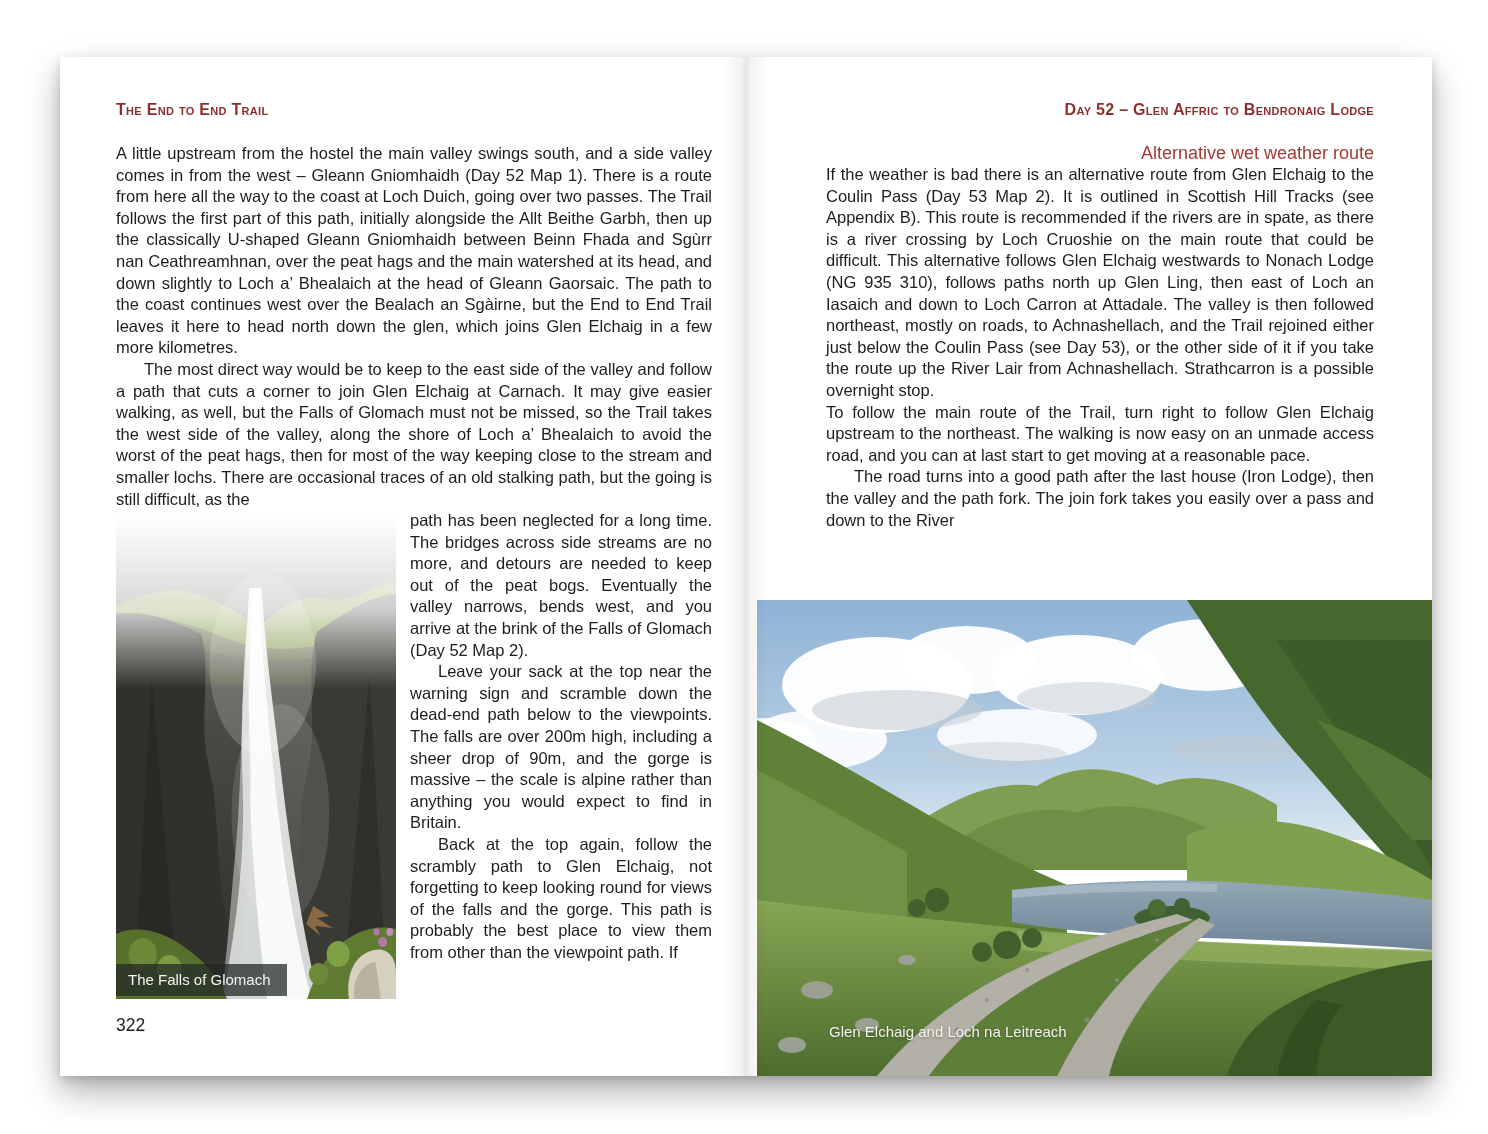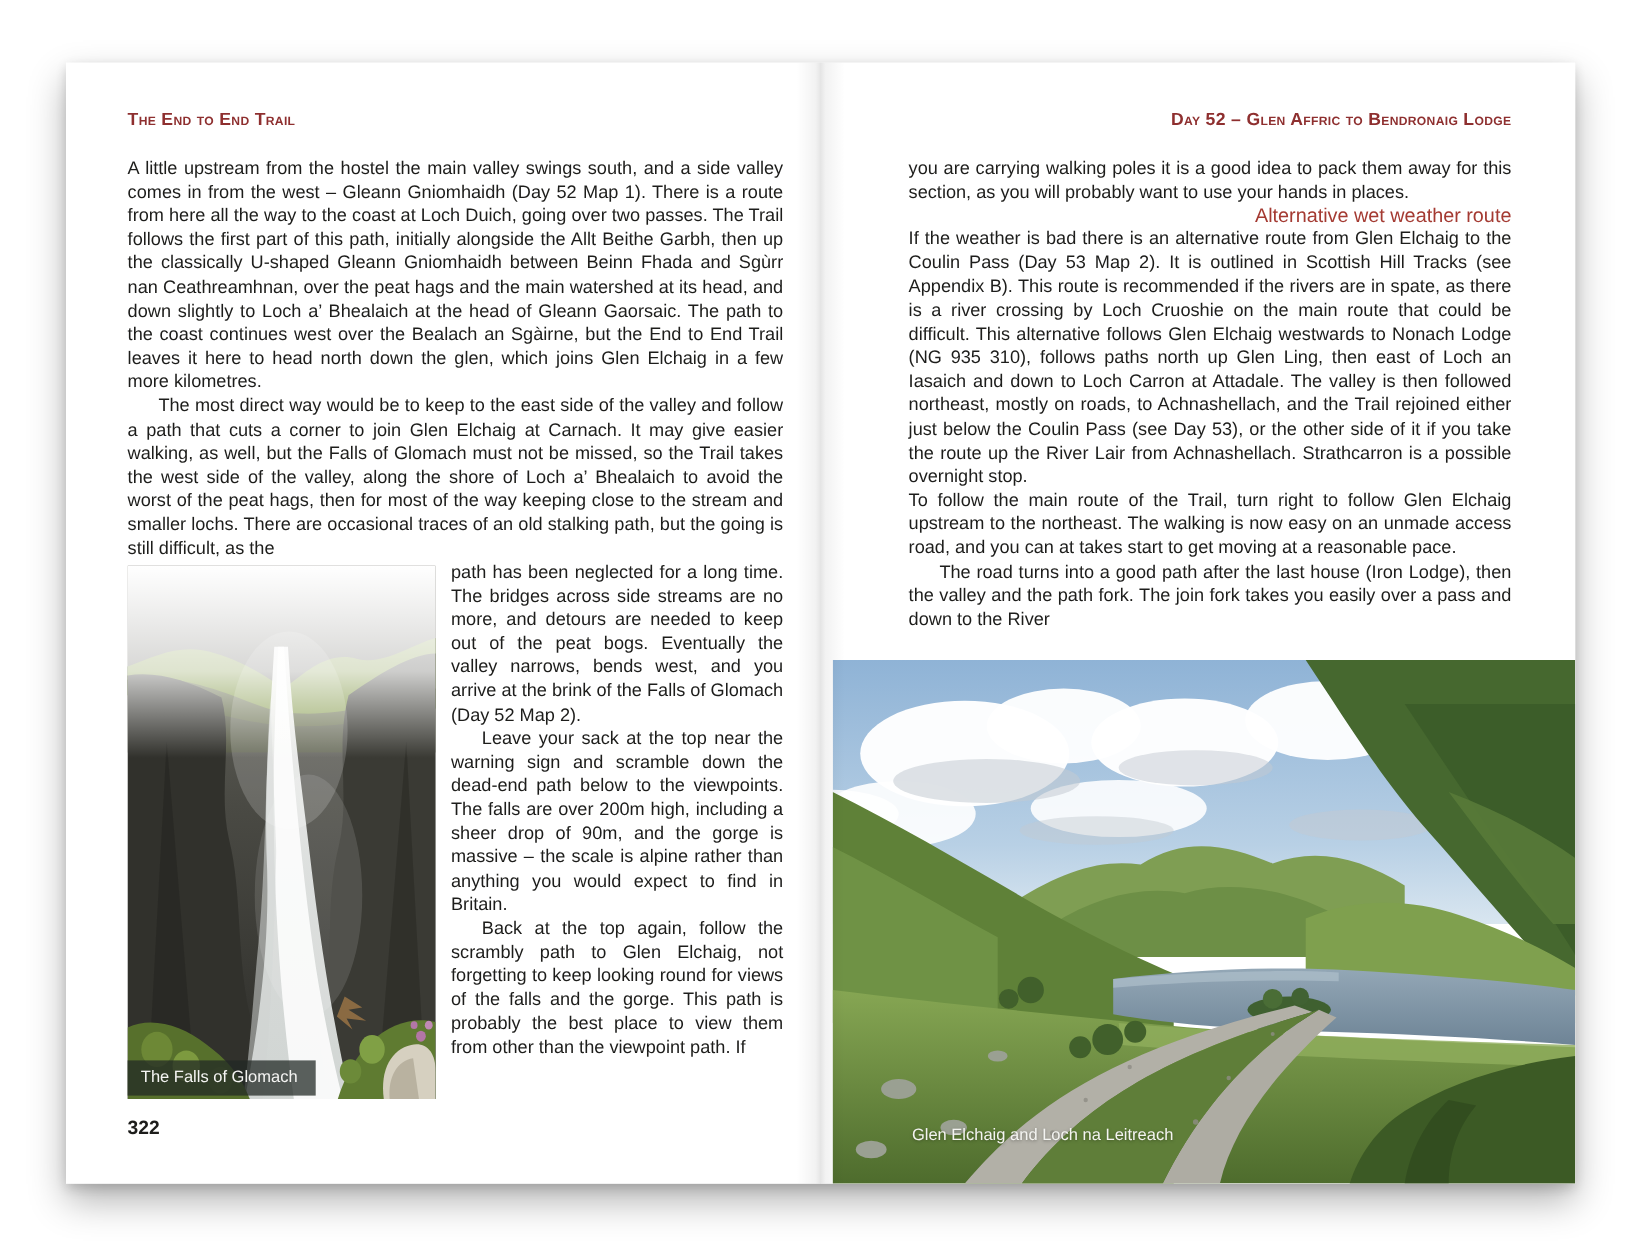--- a/index.html
+++ b/index.html
@@ -36,21 +36,21 @@
   .gap-top{margin-top:22px;}
   .photo-falls{
     float:left;width:280px;height:485px;margin:4px 14px 6px 0;position:relative;
   }
   .photo-falls svg{display:block;width:100%;height:100%;}
   .caption-band{
     position:absolute;left:0;bottom:3px;
     background:rgba(34,41,37,0.74);color:#f5f5f3;
     font-size:15px;line-height:15px;padding:8px 16px 9px 12px;white-space:nowrap;
   }
-  .page-number{position:absolute;left:56px;bottom:40px;font-size:17.5px;color:#1d1d1b;font-weight:bold;}
+  .page-number{position:absolute;left:56px;bottom:40px;font-size:17.5px;color:#1d1d1b;}
   .photo-glen{
     position:absolute;left:11px;bottom:0;width:675px;height:476px;
   }
   .photo-glen svg{display:block;width:100%;height:100%;}
   .caption-plain{
     position:absolute;left:72px;bottom:36px;color:#f4f4f1;font-size:15px;
     text-shadow:0 1px 3px rgba(0,0,0,0.35);white-space:nowrap;
   }
 </style>
 </head>
@@ -128,24 +128,23 @@
         <p class="indent">Back at the top again, follow the scrambly path to Glen Elchaig, not forgetting to keep looking round for views of the falls and the gorge. This path is probably the best place to view them from other than the viewpoint path. If</p>
       </div>
     </div>
     <div class="page-number">322</div>
   </div>
 
   <div class="page page-right">
     <div class="inner-right">
       <div class="running-head right">Day 52 – Glen Affric to Bendronaig Lodge</div>
       <div class="bodytext">
-        <p>you are carrying walking poles it is a good idea to pack them away for this section, as you will probably want to use your hands in places.</p>
         <p class="subhead">Alternative wet weather route</p>
         <p>If the weather is bad there is an alternative route from Glen Elchaig to the Coulin Pass (Day 53 Map 2). It is outlined in Scottish Hill Tracks (see Appendix B). This route is recommended if the rivers are in spate, as there is a river crossing by Loch Cruoshie on the main route that could be difficult. This alternative follows Glen Elchaig westwards to Nonach Lodge (NG 935 310), follows paths north up Glen Ling, then east of Loch an Iasaich and down to Loch Carron at Attadale. The valley is then followed northeast, mostly on roads, to Achnashellach, and the Trail rejoined either just below the Coulin Pass (see Day 53), or the other side of it if you take the route up the River Lair from Achnashellach. Strathcarron is a possible overnight stop.</p>
-        <p class="gap-top">To follow the main route of the Trail, turn right to follow Glen Elchaig upstream to the northeast. The walking is now easy on an unmade access road, and you can at takes start to get moving at a reasonable pace.</p>
+        <p class="gap-top">To follow the main route of the Trail, turn right to follow Glen Elchaig upstream to the northeast. The walking is now easy on an unmade access road, and you can at last start to get moving at a reasonable pace.</p>
         <p class="indent">The road turns into a good path after the last house (Iron Lodge), then the valley and the path fork. The join fork takes you easily over a pass and down to the River</p>
       </div>
     </div>
 
     <div class="photo-glen">
       <svg viewBox="0 0 675 476" preserveAspectRatio="none" aria-hidden="true">
         <defs>
           <linearGradient id="sky" x1="0" y1="0" x2="0" y2="1">
             <stop offset="0" stop-color="#8fb3d6"></stop>
             <stop offset="0.7" stop-color="#b8d0e5"></stop>

